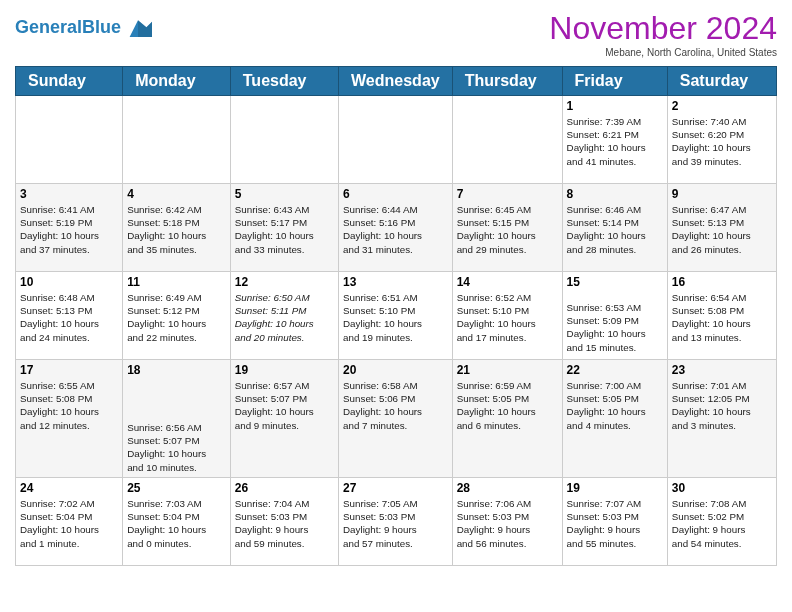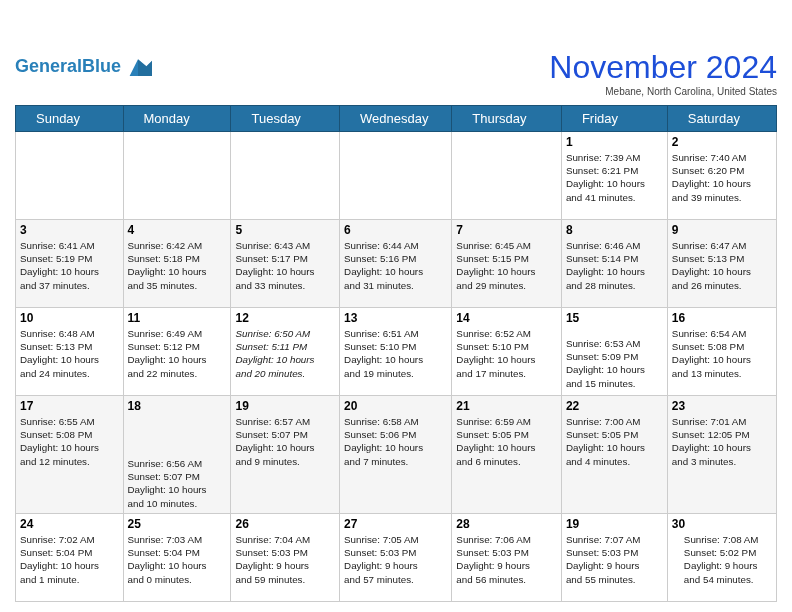--- a/index.html
+++ b/index.html
@@ -12,21 +12,20 @@
     }
     .container {
       width: 792px;
       padding: 10px 15px 5px 15px;
     }
     .header-section {
       display: flex;
       justify-content: space-between;
       align-items: flex-start;
       margin-bottom: 8px;
-      margin-top: 39px;
     }
     .logo {
       display: flex;
       align-items: center;
       margin-top: 4px;
     }
     .logo-text {
       font-size: 18px;
       font-weight: bold;
       color: #1a5276;
@@ -39,38 +38,38 @@
       width: 28px;
       height: 28px;
       margin-left: 3px;
     }
     .title-section {
       text-align: right;
     }
     .month-title {
       font-size: 32px;
       font-weight: normal;
-      color: #1d4ed8;
+      color: #a21caf;
     }
     .location {
       font-size: 10px;
       color: #444;
     }
     .calendar {
       width: 100%;
       border-collapse: collapse;
       font-size: 10.5px;
     }
     .calendar thead tr th {
       background-color: #2471a3;
       color: #fff;
-      padding: 5px 20px;
+      padding: 5px 12px;
       text-align: left;
-      font-size: 13px;
-      font-weight: normal;
+      font-size: 16px;
+      font-weight: bold;
       border: 1px solid #1a5276;
     }
     .calendar tbody tr td {
       border: 1px solid #ccc;
       vertical-align: top;
       padding: 3px 4px;
       width: 113px;
       height: 88px;
       background: #fff;
     }
@@ -341,21 +340,21 @@
           </td>
           <td>
             <span class="day-number">19</span>
             <div class="day-info" style="white-space: pre-line;">Sunrise: 7:07 AM
 Sunset: 5:03 PM
 Daylight: 9 hours
 and 55 minutes.</div>
           </td>
           <td>
             <span class="day-number">30</span>
-            <div class="day-info" style="white-space: pre-line; margin-left: 12px;">Sunrise: 7:08 AM
+            <div class="day-info" style="white-space: pre-line;">Sunrise: 7:08 AM
 Sunset: 5:02 PM
 Daylight: 9 hours
 and 54 minutes.</div>
           </td>
         </tr>
       </tbody>
   </table>
 </div>
 
 </body></html>

